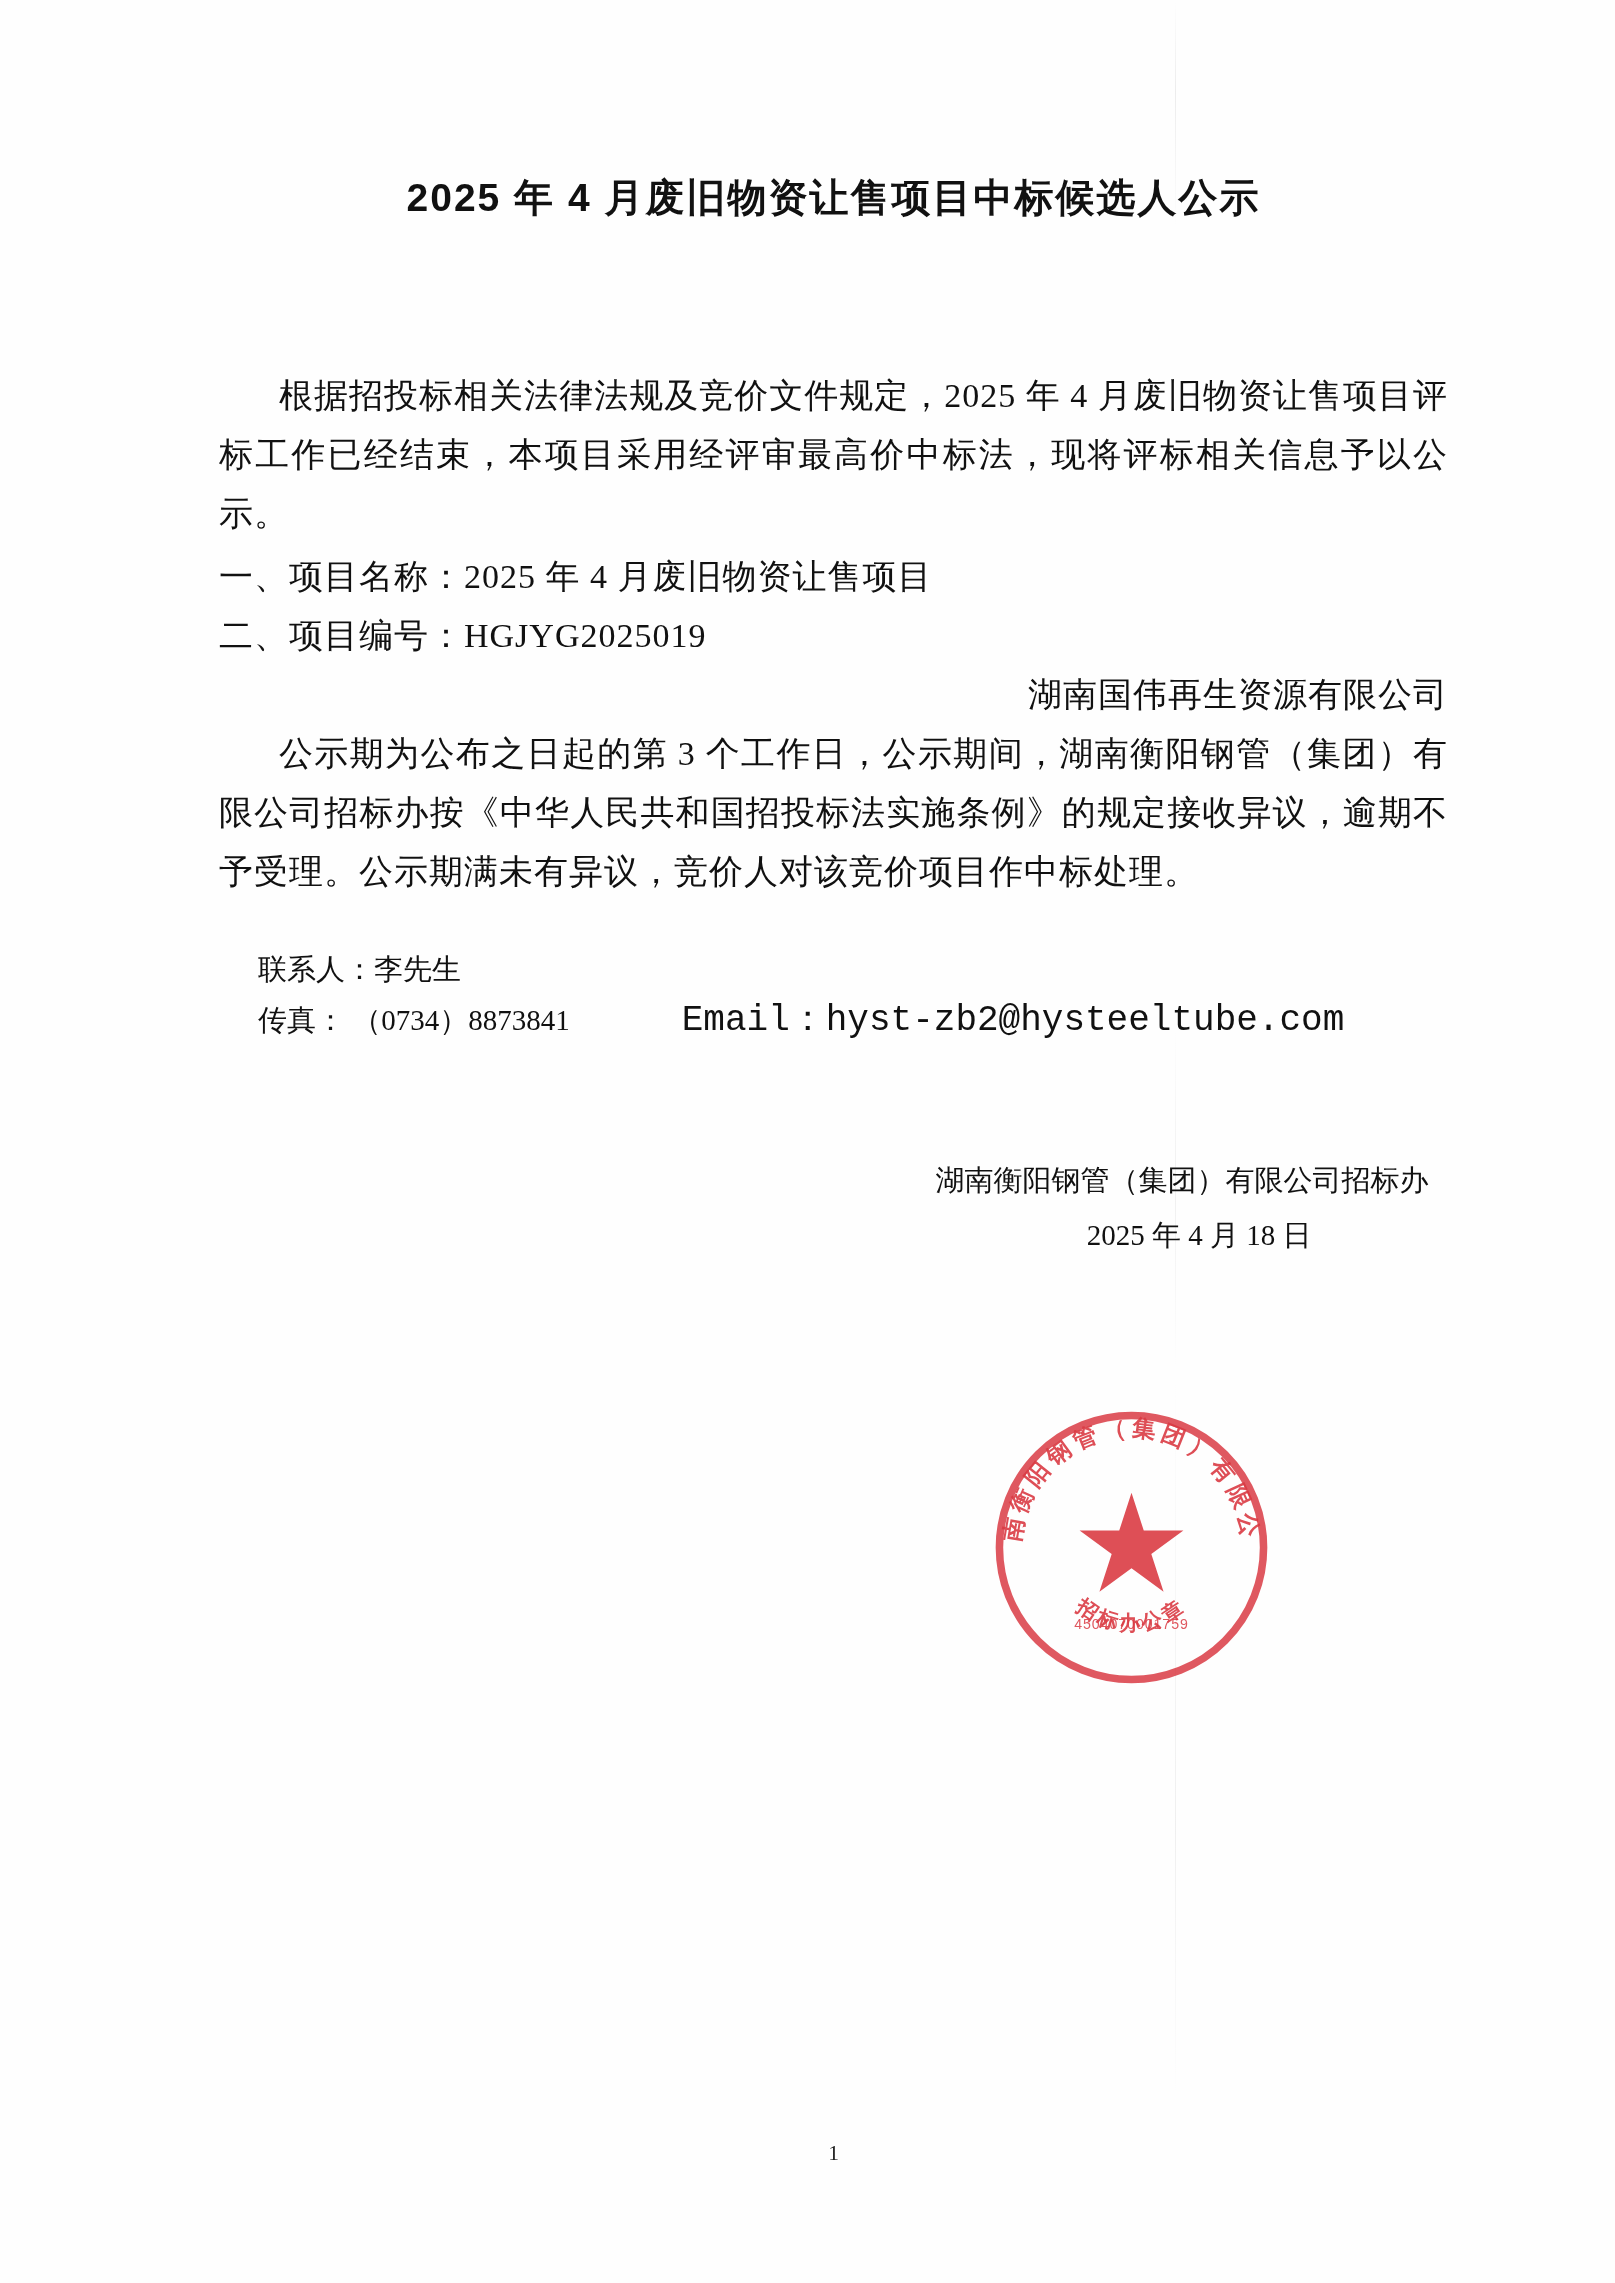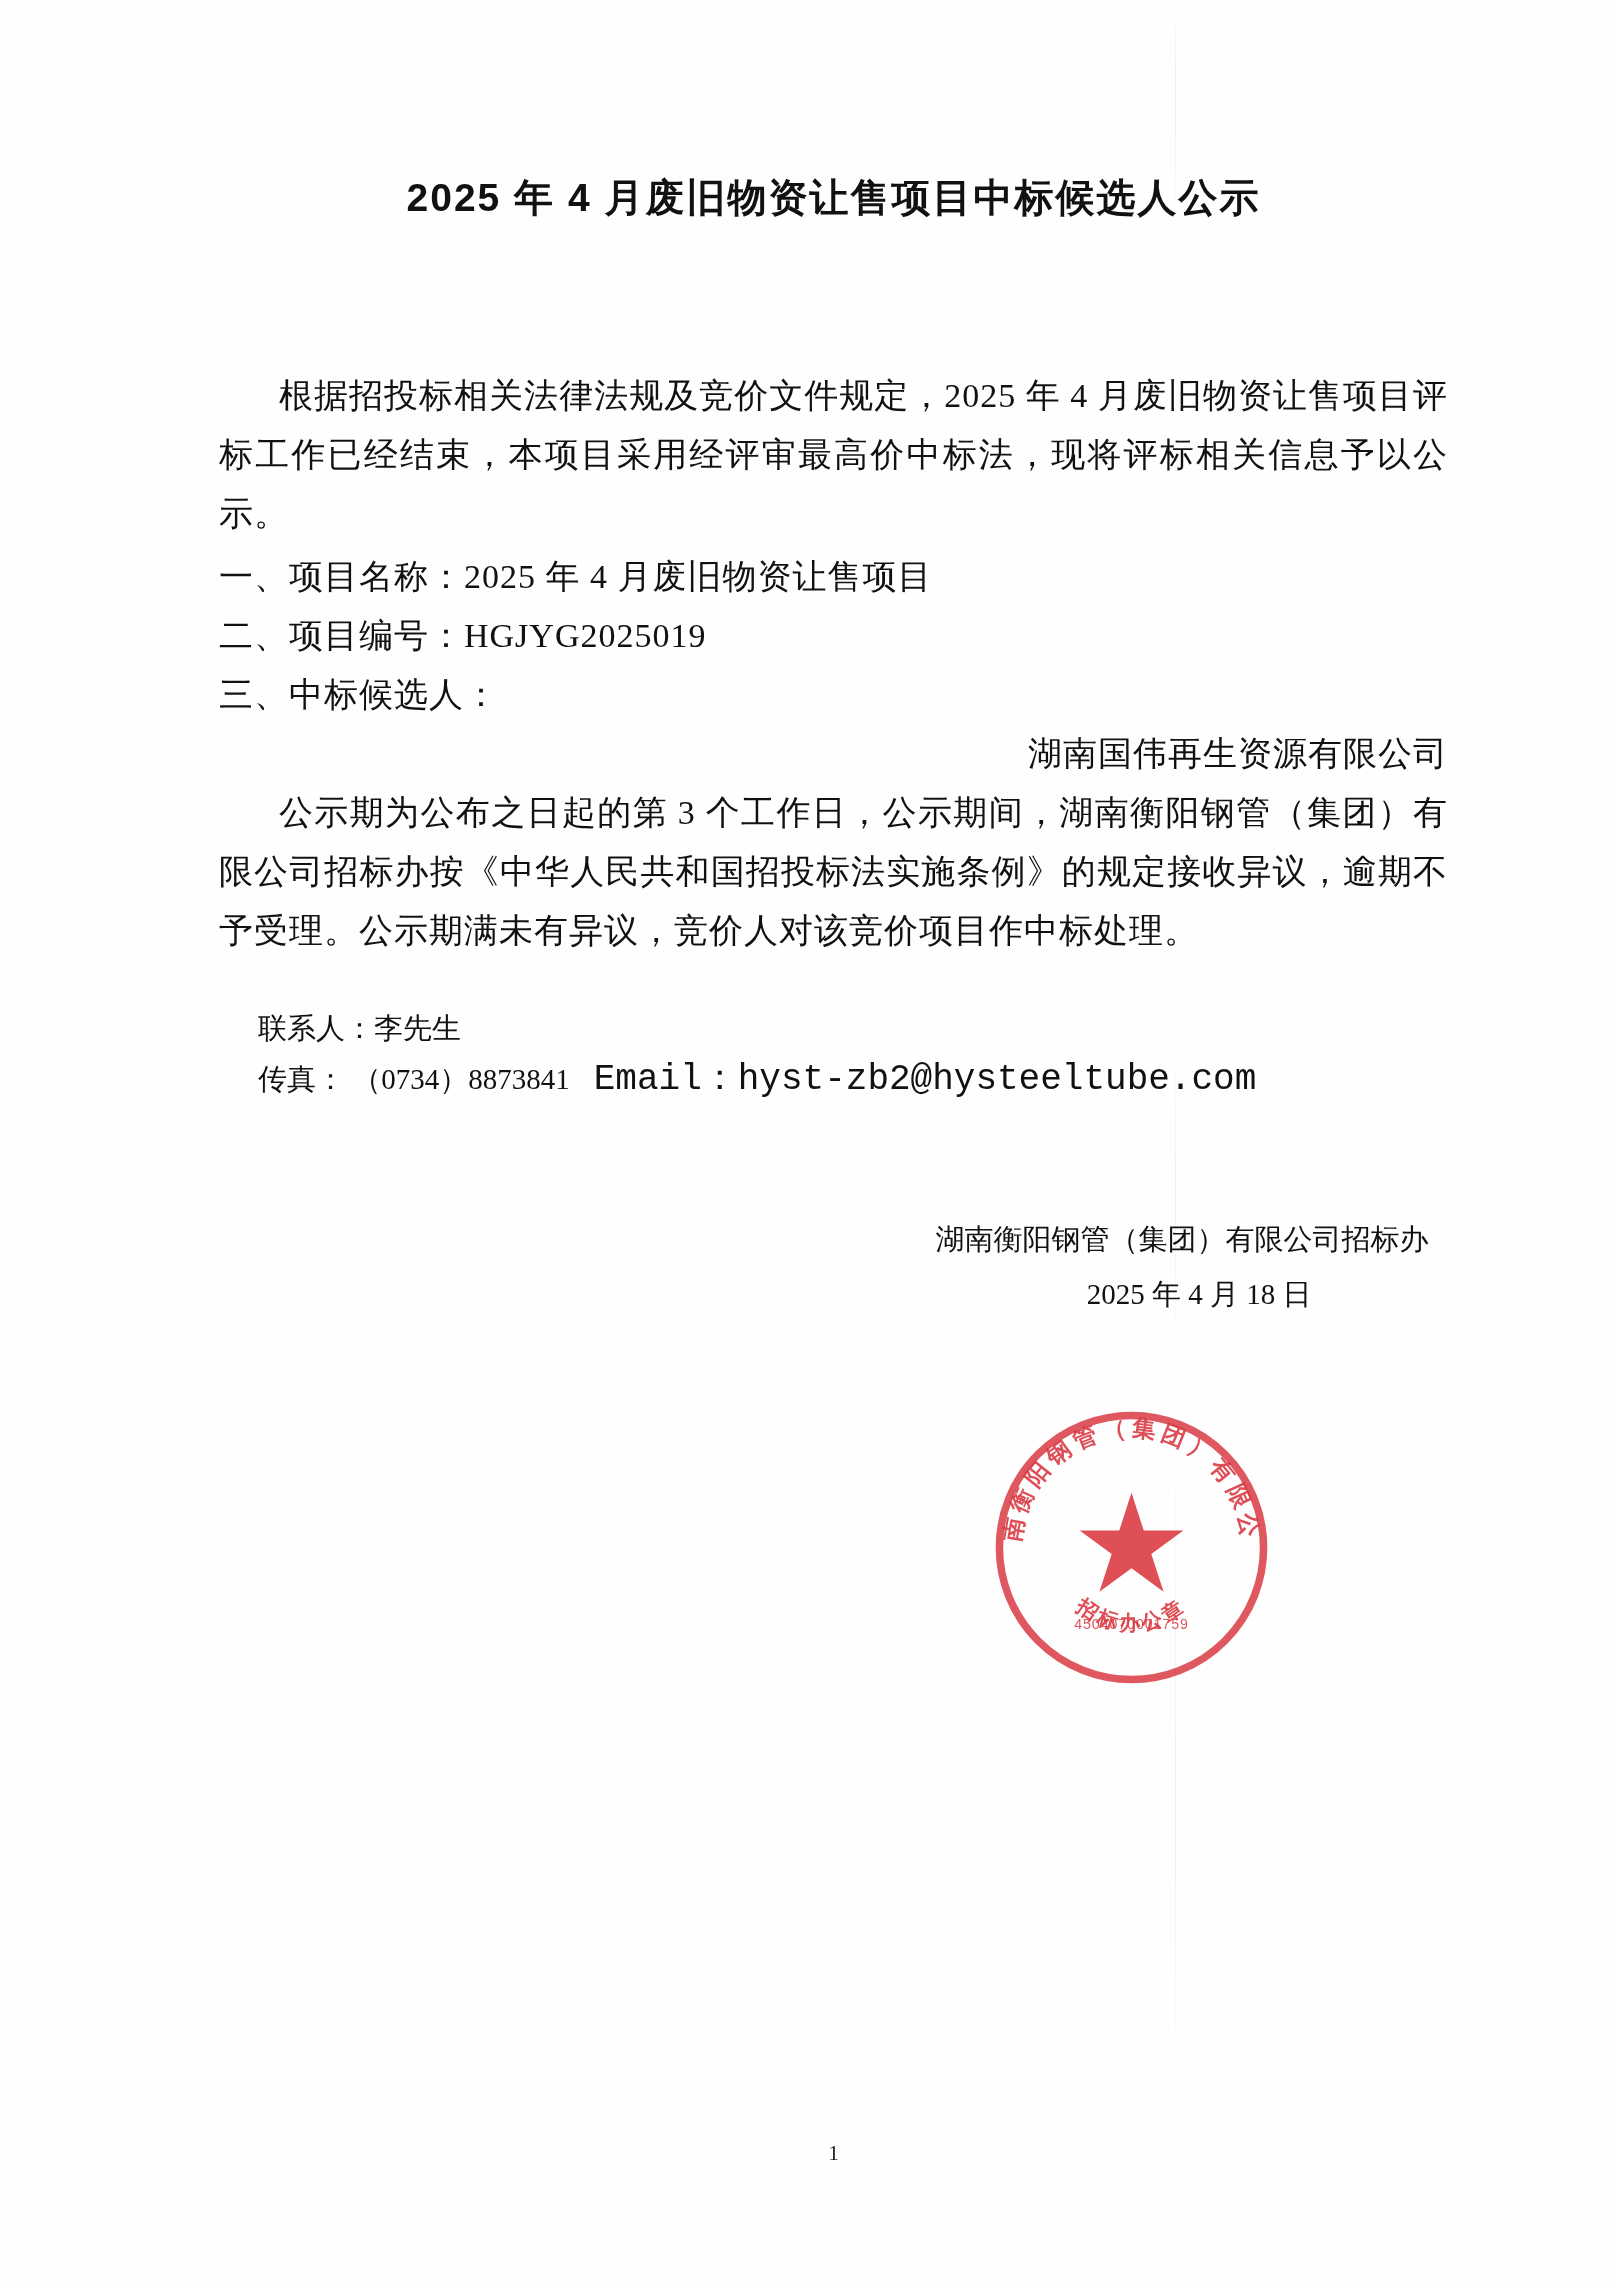--- a/index.html
+++ b/index.html
@@ -122,28 +122,27 @@
   <div class="fold" style="left:1175px"></div>
 
   <div class="content">
 
     <div class="doc-title">2025 年 4 月废旧物资让售项目中标候选人公示</div>
 
     <div class="body-block">
       <p class="para">根据招投标相关法律法规及竞价文件规定，2025 年 4 月废旧物资让售项目评标工作已经结束，本项目采用经评审最高价中标法，现将评标相关信息予以公示。</p>
       <p class="num-item">一、项目名称：2025 年 4 月废旧物资让售项目</p>
       <p class="num-item">二、项目编号：HGJYG2025019</p>
-      <p class="num-item">三、中标候选人：</p>
       <p class="line indent1">湖南国伟再生资源有限公司</p>
       <p class="para">公示期为公布之日起的第 3 个工作日，公示期间，湖南衡阳钢管（集团）有限公司招标办按《中华人民共和国招投标法实施条例》的规定接收异议，逾期不予受理。公示期满未有异议，竞价人对该竞价项目作中标处理。</p>
     </div>
 
     <div class="contact-block">
       <div class="contact-line">联系人：李先生</div>
-      <div class="contact-line" style="display:flex; ">
+      <div class="contact-line" style="display:flex; gap:88px;">
         <span>传真： （0734）8873841</span>
         <span class="mono">Email：hyst-zb2@hysteeltube.com</span>
       </div>
     </div>
 
     <div class="sign-block">
       <div>湖南衡阳钢管（集团）有限公司招标办</div>
       <div class="sign-date">2025 年 4 月 18 日</div>
     </div>
 

